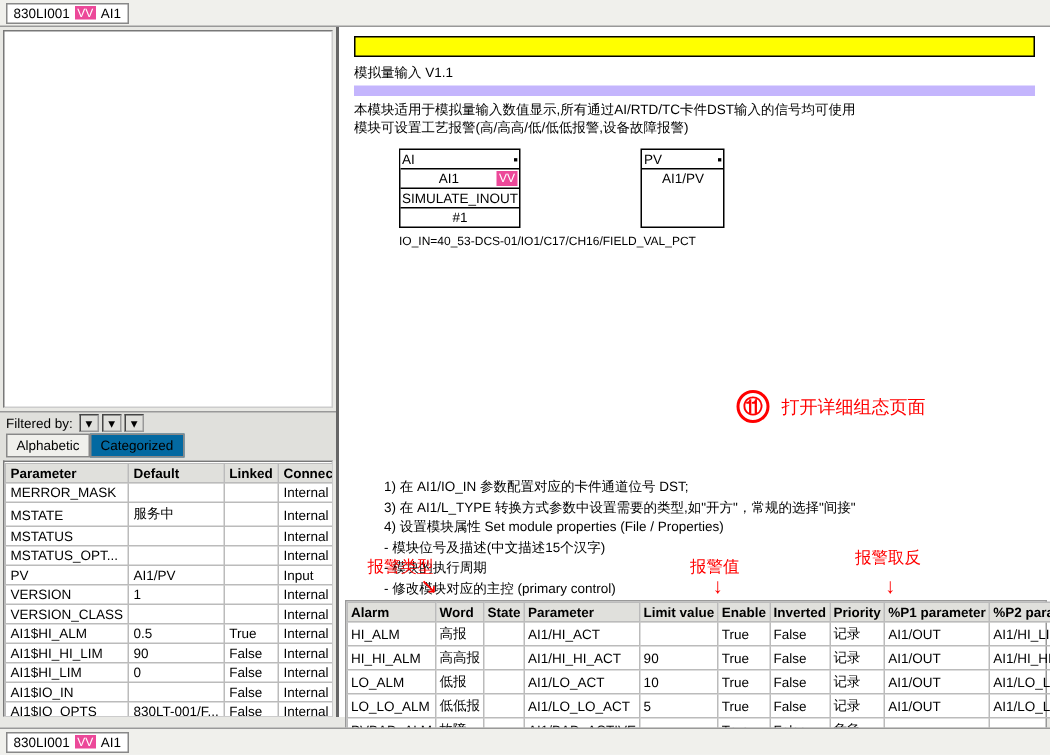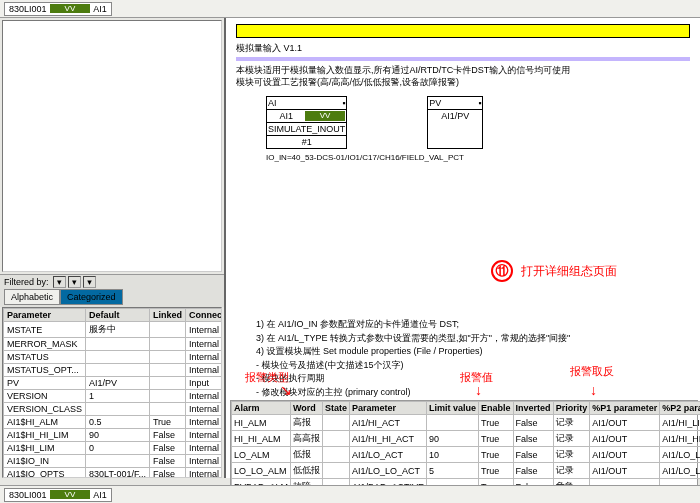--- a/index.html
+++ b/index.html
@@ -1,34 +1,34 @@
 <!DOCTYPE html>
 <html><head>
 <meta charset="utf-8">
 <style>
 *{box-sizing:border-box;margin:0;padding:0;font-family:"Microsoft YaHei",SimSun,sans-serif;font-size:9px}
 body{width:700px;height:503px;background:#e8e8e4;overflow:hidden;position:relative}
 .topbar{height:18px;background:#f0f0ec;border-bottom:1px solid #999;padding:2px 4px;display:flex;align-items:center}
 .tab{display:inline-flex;align-items:center;gap:3px;padding:1px 4px;background:#fff;border:1px solid #888}
-.vv{background:#4d7c0f;color:#fff;padding:0 15px;font-size:8px}
+.vv{background:#ec4899;color:#fff;padding:0 2px;font-size:8px}
 .main{display:flex;height:460px}
 .left{width:226px;border-right:2px solid #666;display:flex;flex-direction:column}
 .tree{height:252px;background:#fff;border:1px inset #ccc;margin:2px}
 .filter{padding:2px 4px;border-top:1px solid #999;background:#e0e0dc}
 .ftabs{display:flex;gap:0;margin-top:2px}
 .ftab{padding:2px 6px;border:1px solid #888;background:#0369a1;font-size:9px}
 .ftab.active{background:#f0f0ec}
 .ptable{flex:1;overflow:auto;background:#fff;border:1px inset #ccc;margin:0 2px}
 table{width:100%;border-collapse:collapse;font-size:9px}
 th,td{border:1px solid #bbb;padding:1px 3px;text-align:left;white-space:nowrap;height:13px}
 th{background:#e0e0dc;font-weight:bold}
 .right{flex:1;background:#fff;position:relative;overflow:hidden}
 .doc{padding:6px 10px}
 .banner{background:#ffff00;height:14px;border:1px solid #000;margin-bottom:2px}
-.title{padding:2px 0;border-bottom:4px solid #c4b5fd;margin-bottom:4px}
+.title{padding:2px 0;border-bottom:7px solid #c4b5fd;margin-bottom:4px}
 .desc{font-size:8px;line-height:1.3;margin-bottom:8px}
 .blocks{display:flex;gap:80px;margin:8px 0 4px 30px}
 .blk{border:1px solid #000;padding:0;font-size:8px;text-align:center;min-width:70px}
 .blk .hdr{border-bottom:1px solid #000;padding:1px;background:#fff;display:flex;justify-content:space-between;align-items:center}
 .blk .row{border-bottom:1px solid #000;padding:1px;display:flex;justify-content:space-between}
 .blk .ft{padding:1px}
 .ioin{font-size:8px;margin:2px 0 0 30px}
 .circ{position:absolute;left:265px;top:242px;color:red;display:flex;align-items:center;gap:8px}
 .num{width:22px;height:22px;border:2px solid red;border-radius:50%;display:flex;align-items:center;justify-content:center;font-size:13px;font-weight:bold}
 .ct{font-size:12px}
@@ -70,28 +70,28 @@
         <thead>
             <tr id="phead">
               <th>Parameter</th>
               <th>Default</th>
               <th>Linked</th>
               <th>Connection t...</th>
             </tr>
           </thead>
         <tbody id="pbody">
             <tr>
+              <td>MERROR_MASK</td>
+              <td></td>
+              <td></td>
+              <td>Internal</td>
+            </tr>
+            <tr>
               <td>MSTATE</td>
               <td>服务中</td>
-              <td></td>
-              <td>Internal</td>
-            </tr>
-            <tr>
-              <td>MERROR_MASK</td>
-              <td></td>
               <td></td>
               <td>Internal</td>
             </tr>
             <tr>
               <td>MSTATUS</td>
               <td></td>
               <td></td>
               <td>Internal</td>
             </tr>
             <tr>

